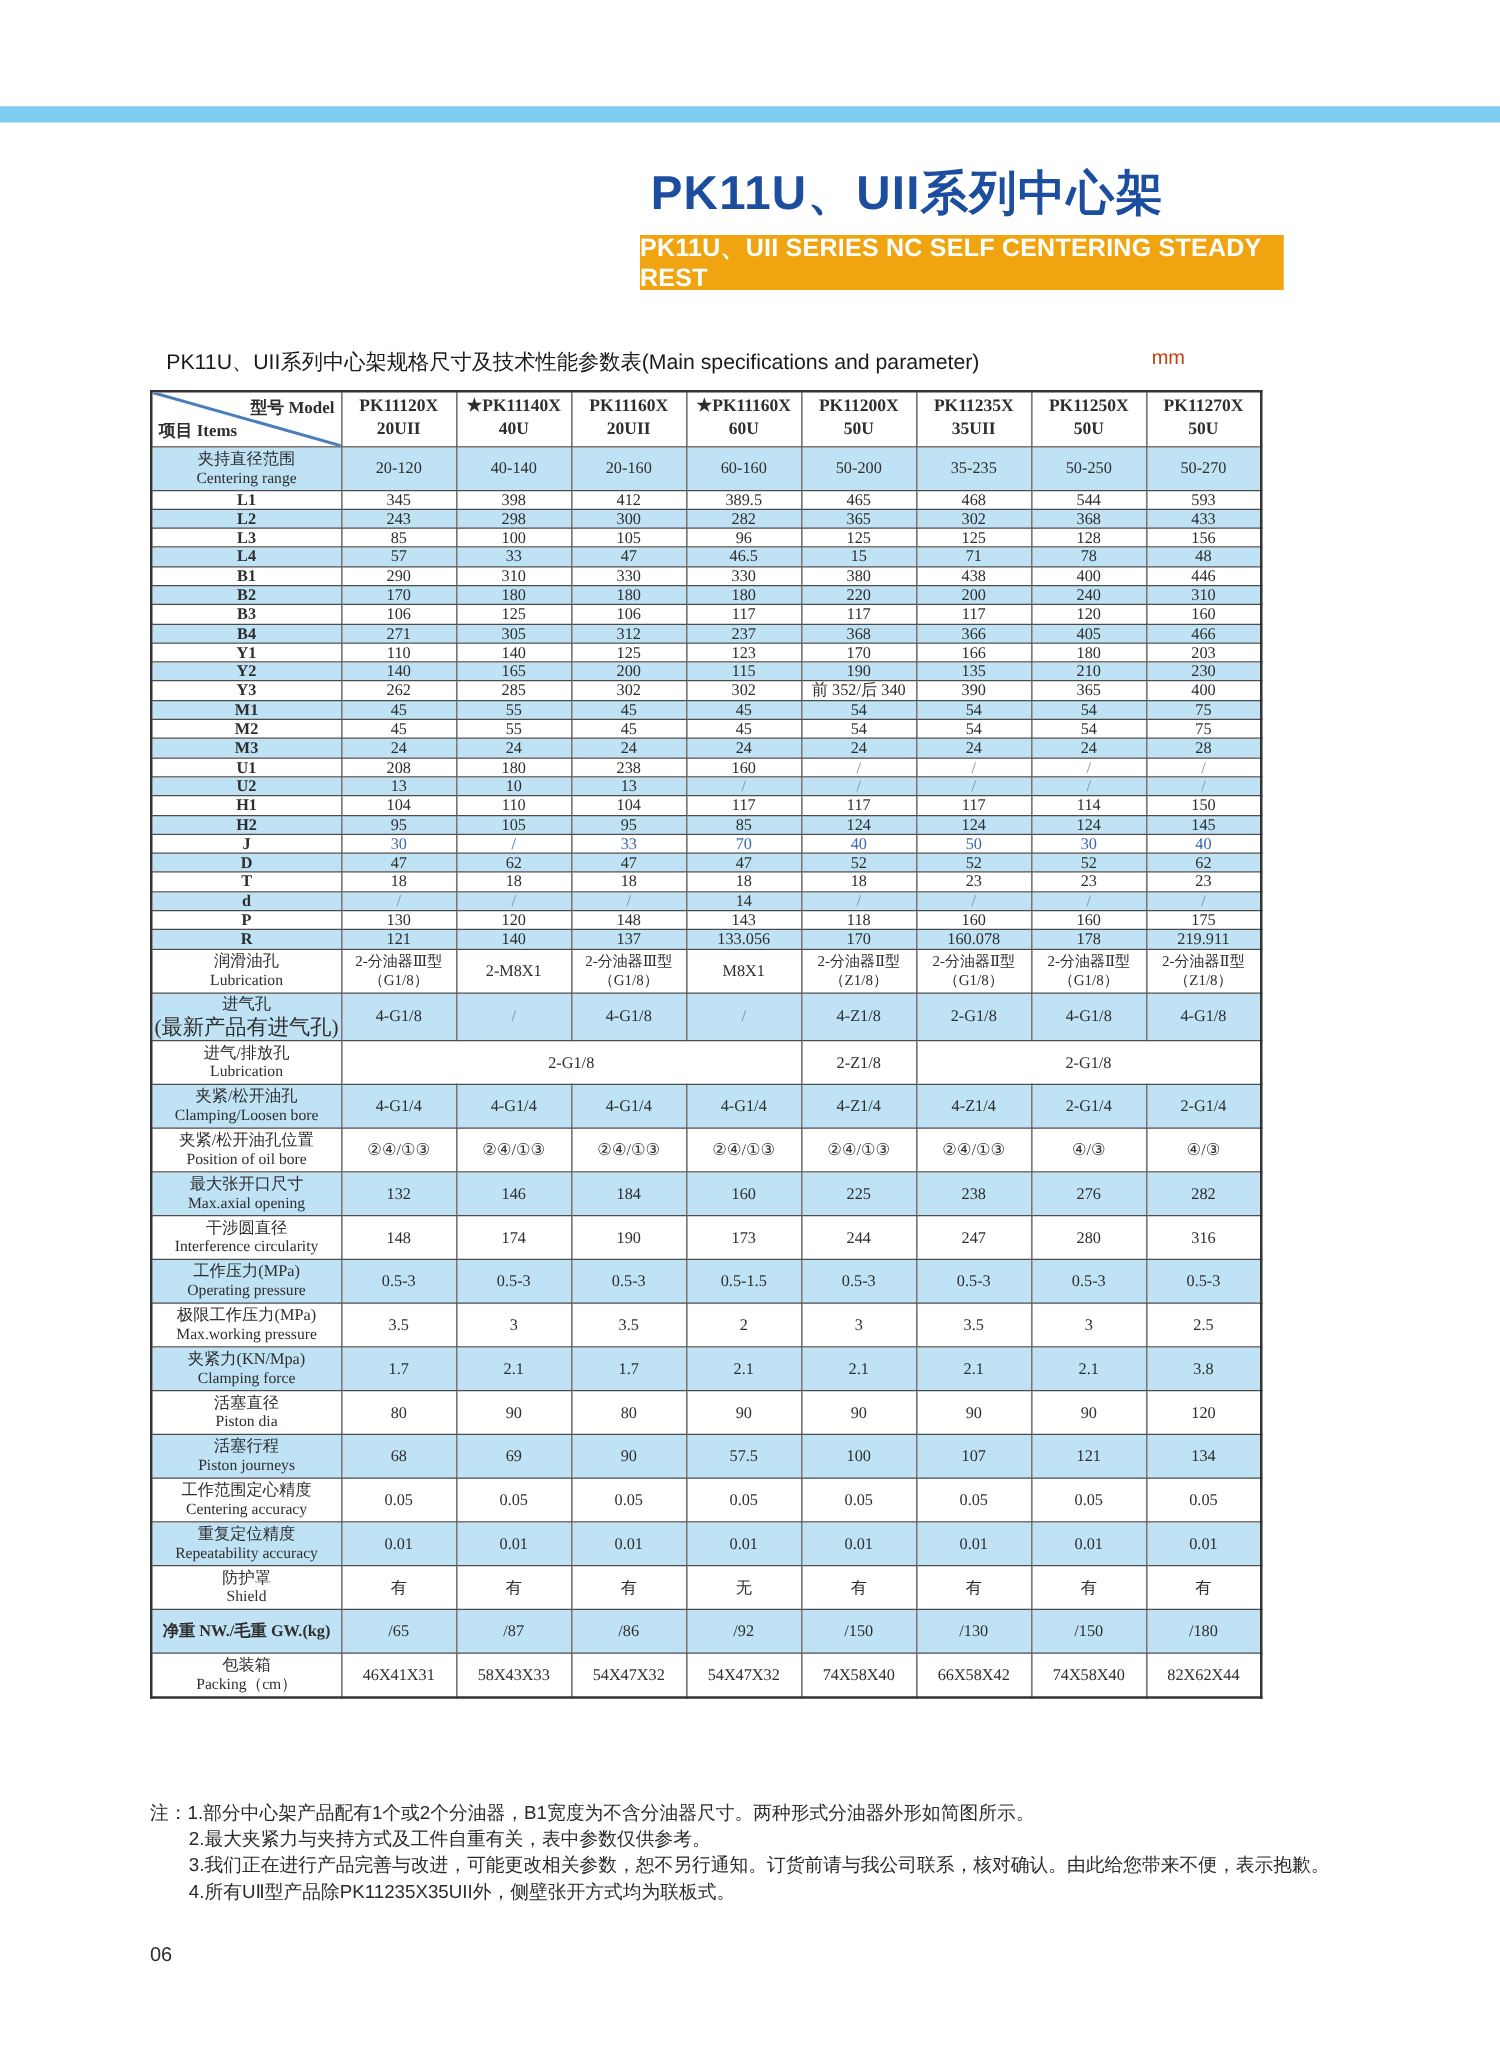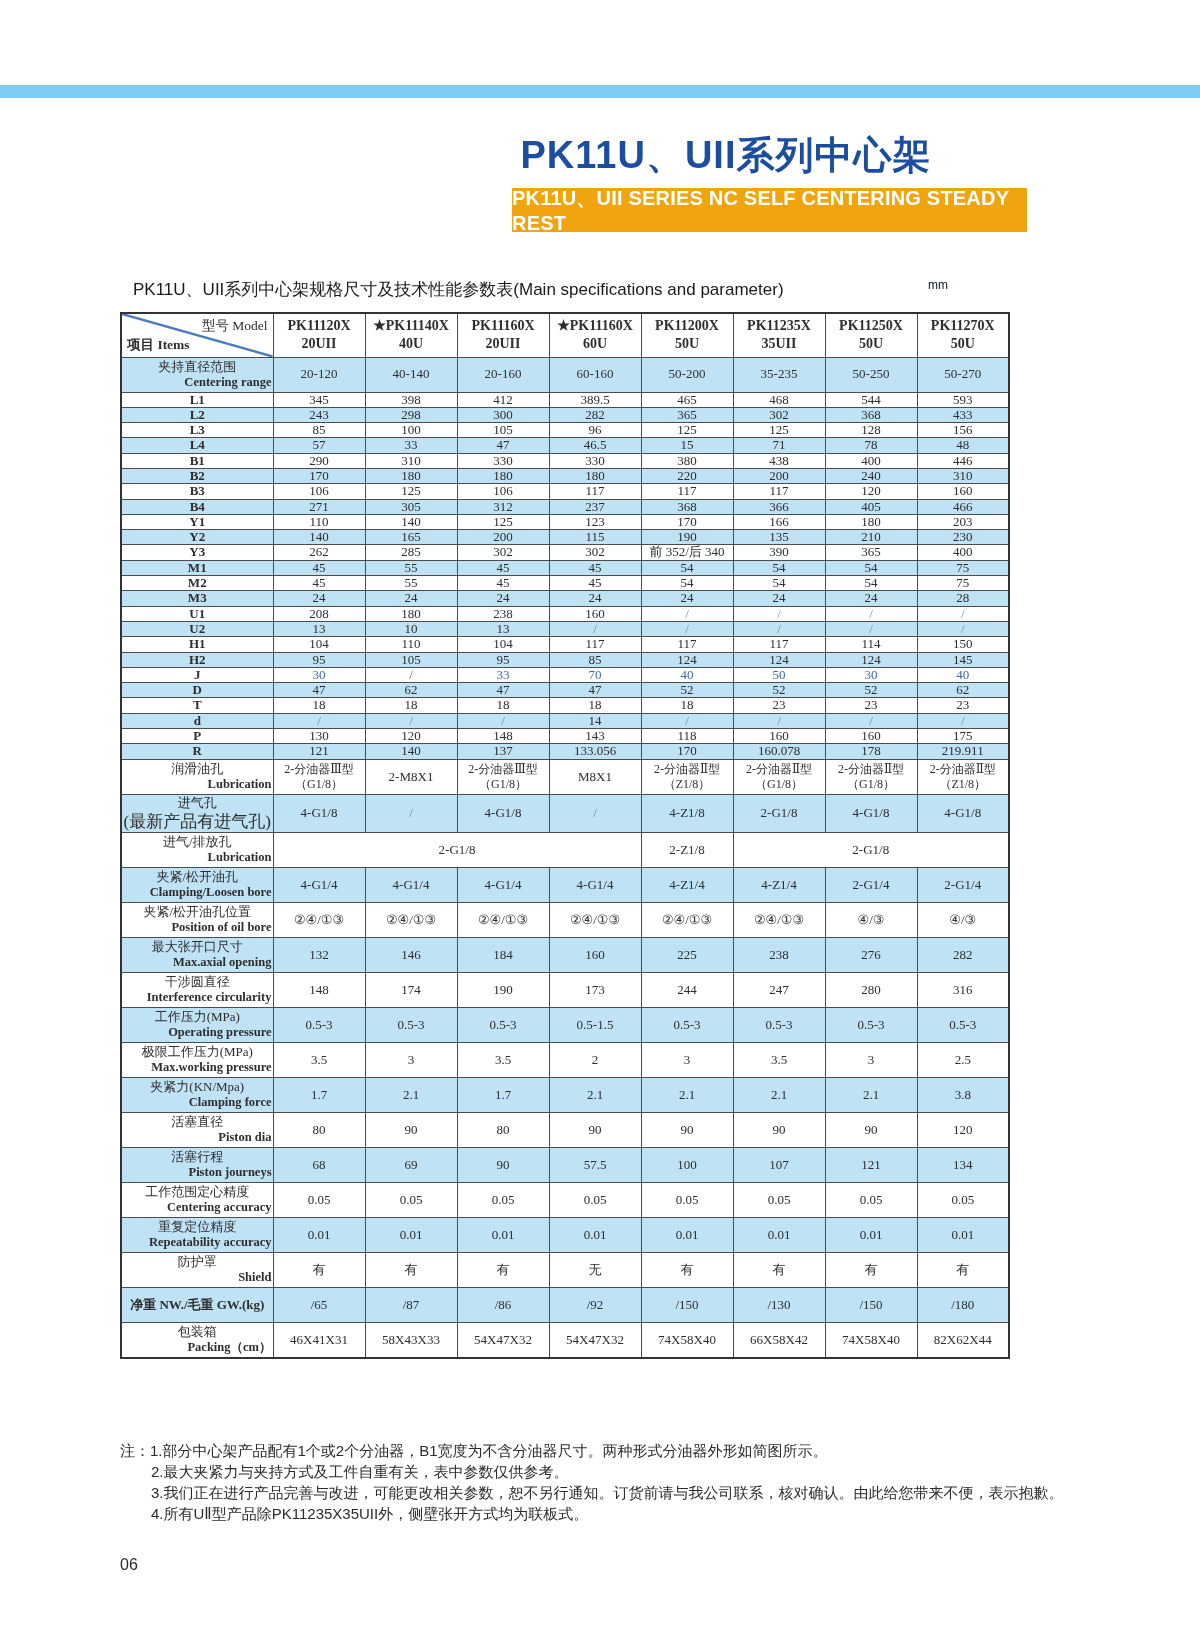--- a/index.html
+++ b/index.html
@@ -25,51 +25,51 @@
     letter-spacing:1px; line-height:50px;
   }
   .banner {
     position:absolute; left:512px; top:188px; width:515px; height:44px;
     background:var(--banner-orange); color:#ffffff;
     display:flex; align-items:center; justify-content:center;
     font-size:20px; font-weight:600; letter-spacing:0.2px;
   }
   .caption-row { position:absolute; left:133px; top:278px; width:877px; height:24px; }
   .caption { font-size:17px; color:#1a1a1a; }
-  .unit { position:absolute; right:62px; top:0; font-size:12px; color:#0f172a; }
+  .unit { position:absolute; right:62px; top:0; font-size:16px; color:#c2410c; }
 
   table.spec {
     position:absolute; left:120px; top:312px; width:890px;
     border-collapse:collapse; table-layout:fixed;
     font-family:"Liberation Serif","DejaVu Serif",serif;
     border:2px solid #333333;
   }
   table.spec th, table.spec td {
     border:1px solid var(--border-dark);
     text-align:center; vertical-align:middle;
     padding:0 1px; color:#2e2e2e; overflow:hidden;
   }
   thead th { height:44px; font-size:14px; font-weight:bold; line-height:1.3; background:#ffffff; }
   th.corner { position:relative; padding:0; }
   th.corner svg { position:absolute; left:0; top:0; width:100%; height:100%; }
-  th.corner .c-top { position:absolute; right:5px; top:3px; font-size:13.5px; font-weight:normal; }
+  th.corner .c-top { position:absolute; right:5px; top:3px; font-size:13.5px; font-weight:bold; }
   th.corner .c-bottom { position:absolute; left:5px; bottom:3px; font-size:13.5px; font-weight:bold; }
   tr.dim { height:15px; }
   tr.dim td { font-size:13px; line-height:1.1; }
   tr.two { height:35px; }
   tr.two td { font-size:13px; line-height:1.25; }
   td.val { white-space:pre-line; }
   td.val.small { font-size:12px; }
   td.val.muted { color:#7D8AA0; }
   tr.accent td.val { color:#3C66AD;margin-top:12px; }
   tr.shade td { background:var(--row-blue); }
   td.label-dim { font-weight:bold; font-size:13px; }
   td.label-two .cn { font-size:13px; }
   td.label-two .cn2 { font-size:17px; }
-  td.label-two .en { font-size:12.5px; font-weight:bold;text-align:right; }
+  td.label-two .en { font-size:12.5px; font-weight:normal; }
   td.label-one { font-weight:bold; font-size:12.5px; }
 
   .notes { position:absolute; left:120px; top:1440px; width:980px; font-size:15px; color:#2b2b2b; line-height:21px; }
   .note-line { white-space:nowrap; }
   .note-line.indent { padding-left:31px; }
   .page-num { position:absolute; left:120px; top:1556px; width:890px; text-align:left; font-size:16px; color:#2b2b2b; font-family:"Liberation Sans","DejaVu Sans",sans-serif; }
 </style>
 </head>
 <body>
 

